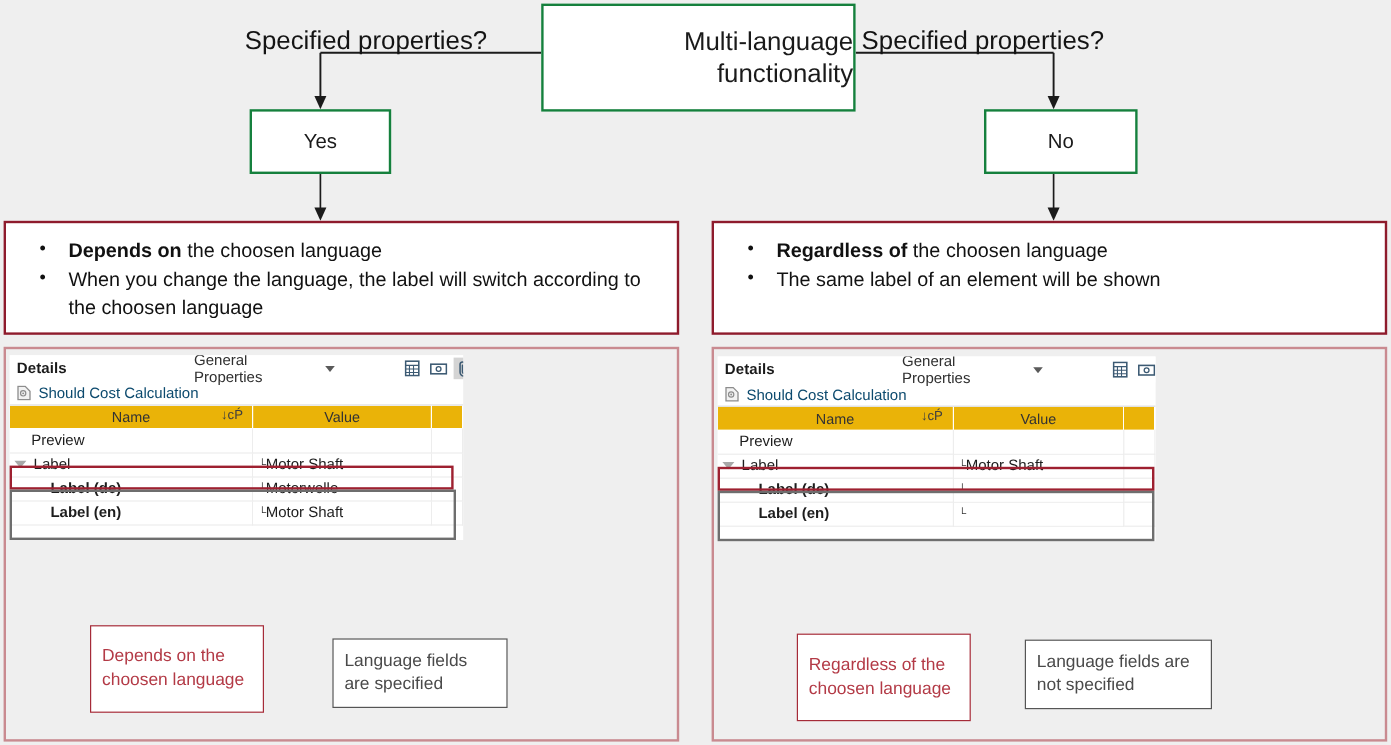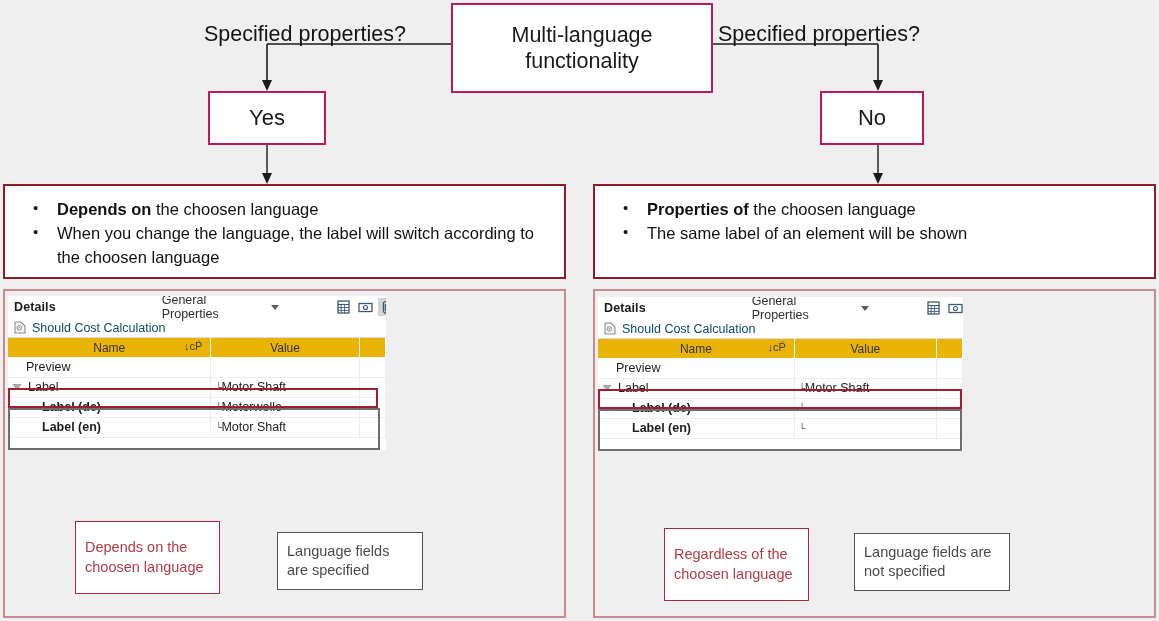--- a/index.html
+++ b/index.html
@@ -11,34 +11,34 @@
   }
   #stage { position: relative; width: 1159px; height: 621px; background: #efefef; }
 
   
   .abs { position: absolute; }
 
   
   .flowbox {
     position: absolute;
     background: #ffffff;
-    border: 2px solid #be185d;
+    border: 2px solid #15803d;
     display: flex;
     align-items: center;
     justify-content: center;
-    text-align: center;
+    text-align: right;
     color: #1a1a1a;
   }
   .flowbox .txt { font-size: 21px; line-height: 1.22; }
 
   #box-root { left: 451px; top: 3px; width: 262px; height: 90px; }
   #box-root .txt { font-size: 21.5px; }
   #box-yes { left: 208px; top: 91px; width: 118px; height: 54px; }
-  #box-no  { left: 820px; top: 91px; width: 104px; height: 54px; }
-  #box-yes .txt, #box-no .txt { font-size: 22px; }
+  #box-no  { left: 820px; top: 91px; width: 128px; height: 54px; }
+  #box-yes .txt, #box-no .txt { font-size: 17px; }
 
   
   .bulletbox {
     position: absolute;
     background: #ffffff;
     border: 2px solid #8e1b2c;
     padding: 12px 10px 10px 14px;
   }
   #bullets-left  { left: 3px;   top: 184px; width: 563px; height: 95px; }
   #bullets-right { left: 593px; top: 184px; width: 563px; height: 95px; }
@@ -241,21 +241,21 @@
       </li>
       <li>
         <b></b><span>When you change the language, the label will switch according to the choosen language</span>
       </li>
     </ul>
   </div>
 
   <div class="bulletbox" id="bullets-right">
     <ul>
       <li>
-        <b>Properties of</b><span> the choosen language</span>
+        <b>Regardless of</b><span> the choosen language</span>
       </li>
       <li>
         <b></b><span>The same label of an element will be shown</span>
       </li>
     </ul>
   </div>
 
   <div class="shotframe" id="shot-frame-left"></div>
   <div class="shotframe" id="shot-frame-right"></div>
 

